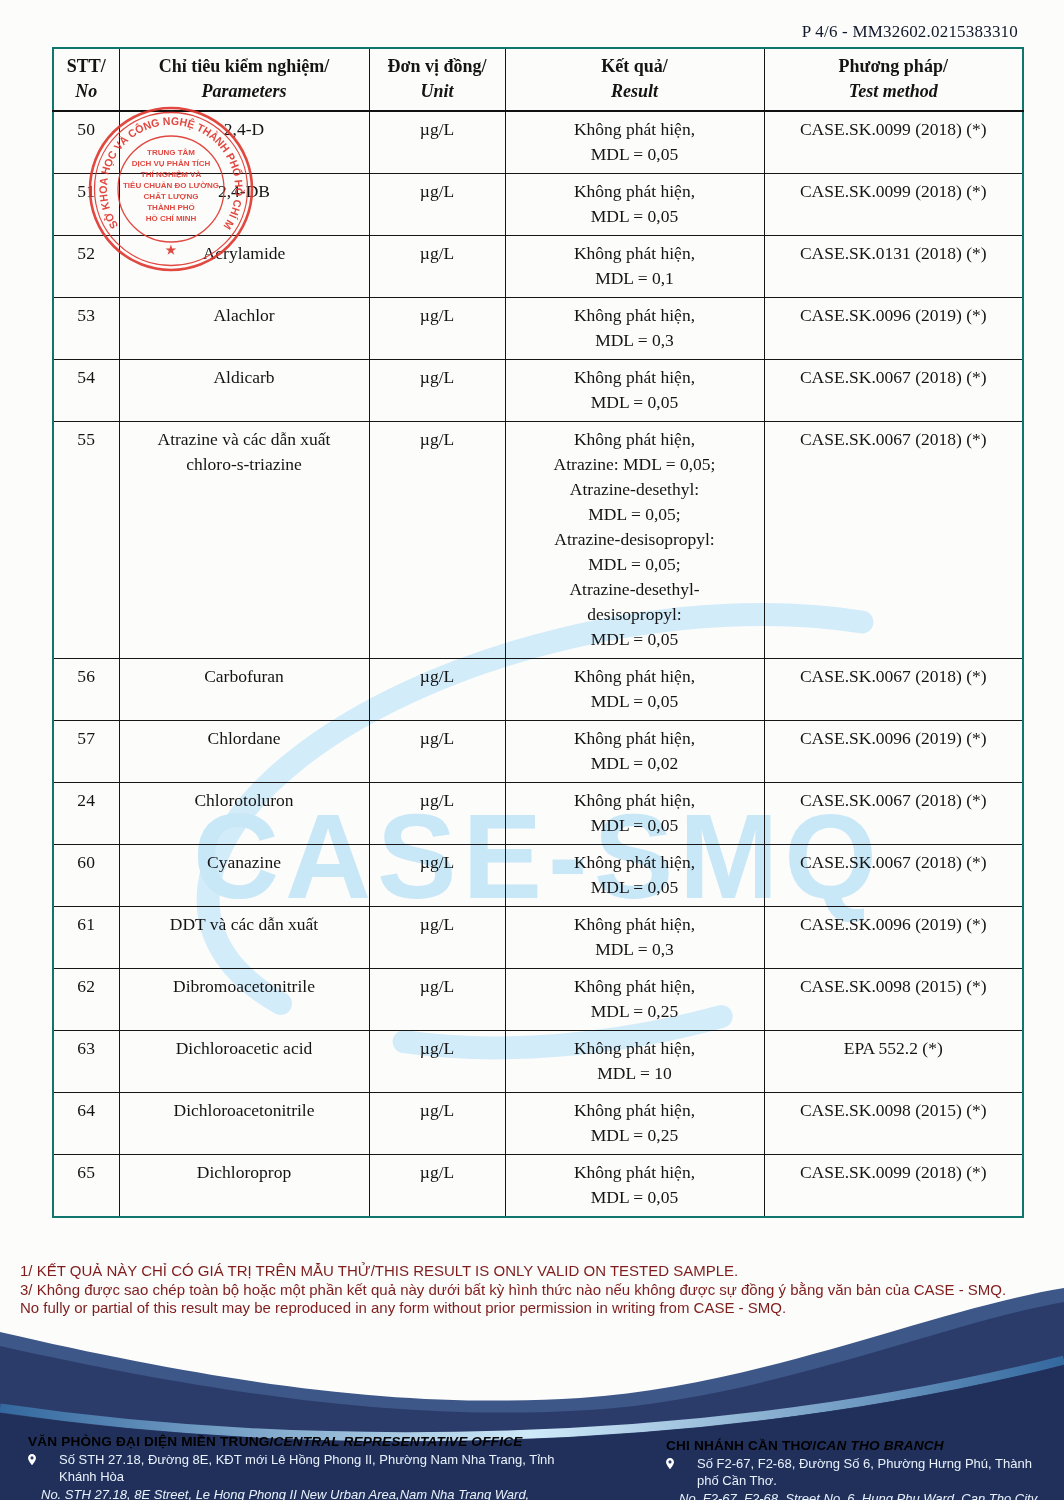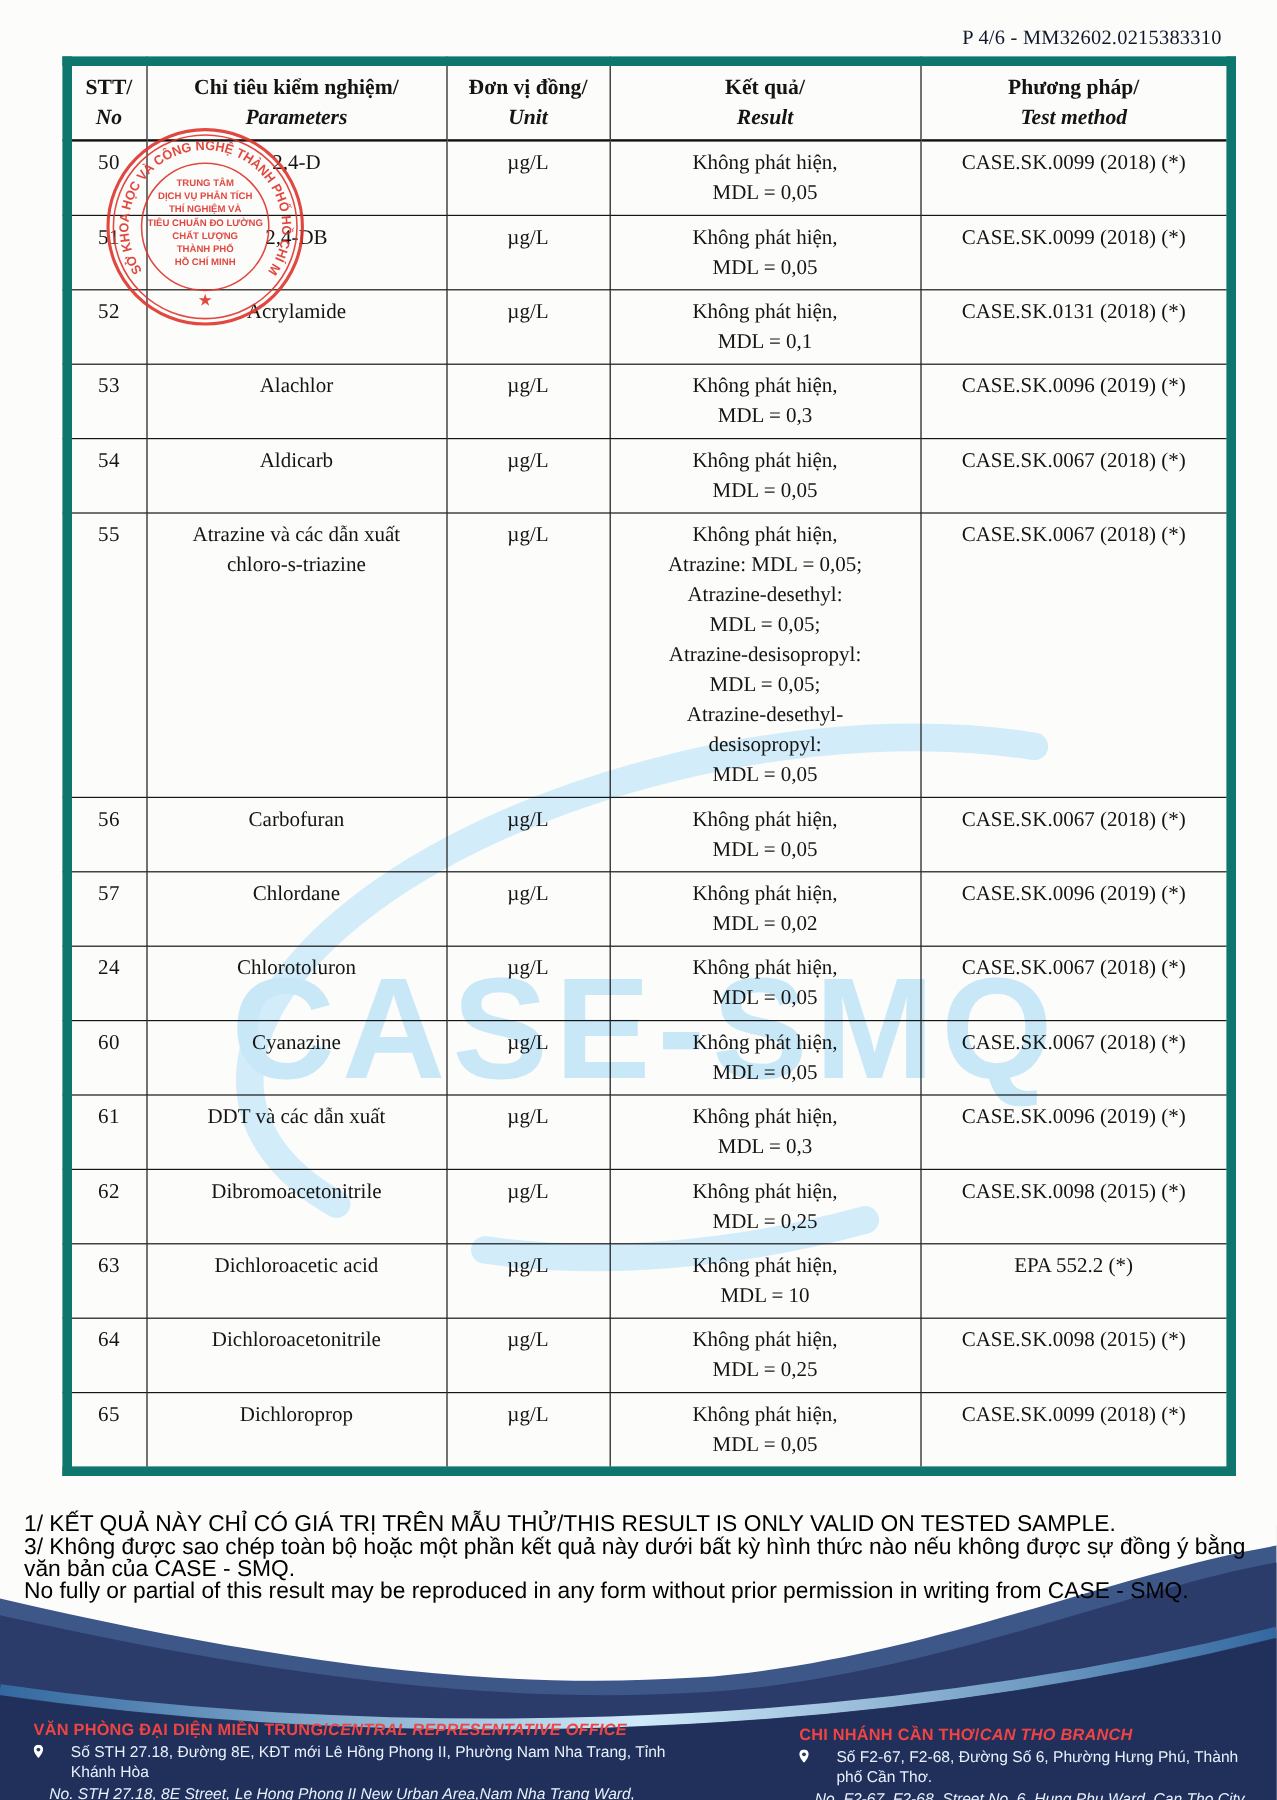--- a/index.html
+++ b/index.html
@@ -16,45 +16,45 @@
 
   
   table.results{
     position:absolute;left:52px;top:47px;width:970px;z-index:1;
     border-collapse:collapse;table-layout:fixed;background:transparent;
   }
   table.results td,table.results th{
     border:1.6px solid #161616;vertical-align:top;text-align:center;
     font-size:17.5px;line-height:25px;padding:5px 4px 6px 4px;background:transparent;
   }
-  table.results{border:8px solid #0f766e;}
+  table.results{border:2px solid #0f766e;}
   table.results thead th{border-bottom:2.6px solid #111;font-size:18px;}
   .hdr-vi{font-weight:bold;}
   .hdr-en{font-weight:bold;font-style:italic;}
   td.c-no{letter-spacing:.3px;}
 
   
   .stamp{position:absolute;left:86px;top:104px;z-index:3;opacity:.9;}
   .stamp text{font-family:"Liberation Sans",sans-serif;font-weight:bold;fill:#de352c;}
 
   
   .footnotes{
     position:absolute;left:20px;top:1262px;width:1020px;z-index:1;
-    font-family:"Liberation Sans",sans-serif;font-size:19px;line-height:18.6px;color:#000000;
+    font-family:"Liberation Sans",sans-serif;font-size:15px;line-height:18.6px;color:#7f1d1d;
   }
 
   
   .wave{position:absolute;left:0;top:1280px;z-index:0;}
   .footer-block{
     position:absolute;z-index:2;font-family:"Liberation Sans",sans-serif;color:#e9f1fc;
     font-size:13px;line-height:17.5px;
   }
   .footer-left{left:28px;top:1433px;width:530px;}
   .footer-right{left:666px;top:1437px;width:382px;}
-  .footer-title{font-weight:bold;color:#ef4444;font-size:13.6px;letter-spacing:.2px;}
+  .footer-title{font-weight:bold;color:#000000;font-size:13.6px;letter-spacing:.2px;}
   .footer-title .en{font-style:italic;}
   .addr-line{display:flex;align-items:flex-start;gap:23px;}
   .addr-en{font-style:italic;padding-left:13px;}
   .pin-icon{display:inline-block;margin-top:3px;flex:0 0 auto;}
 </style>
 </head>
 <body>
 
 <div class="page">
 

